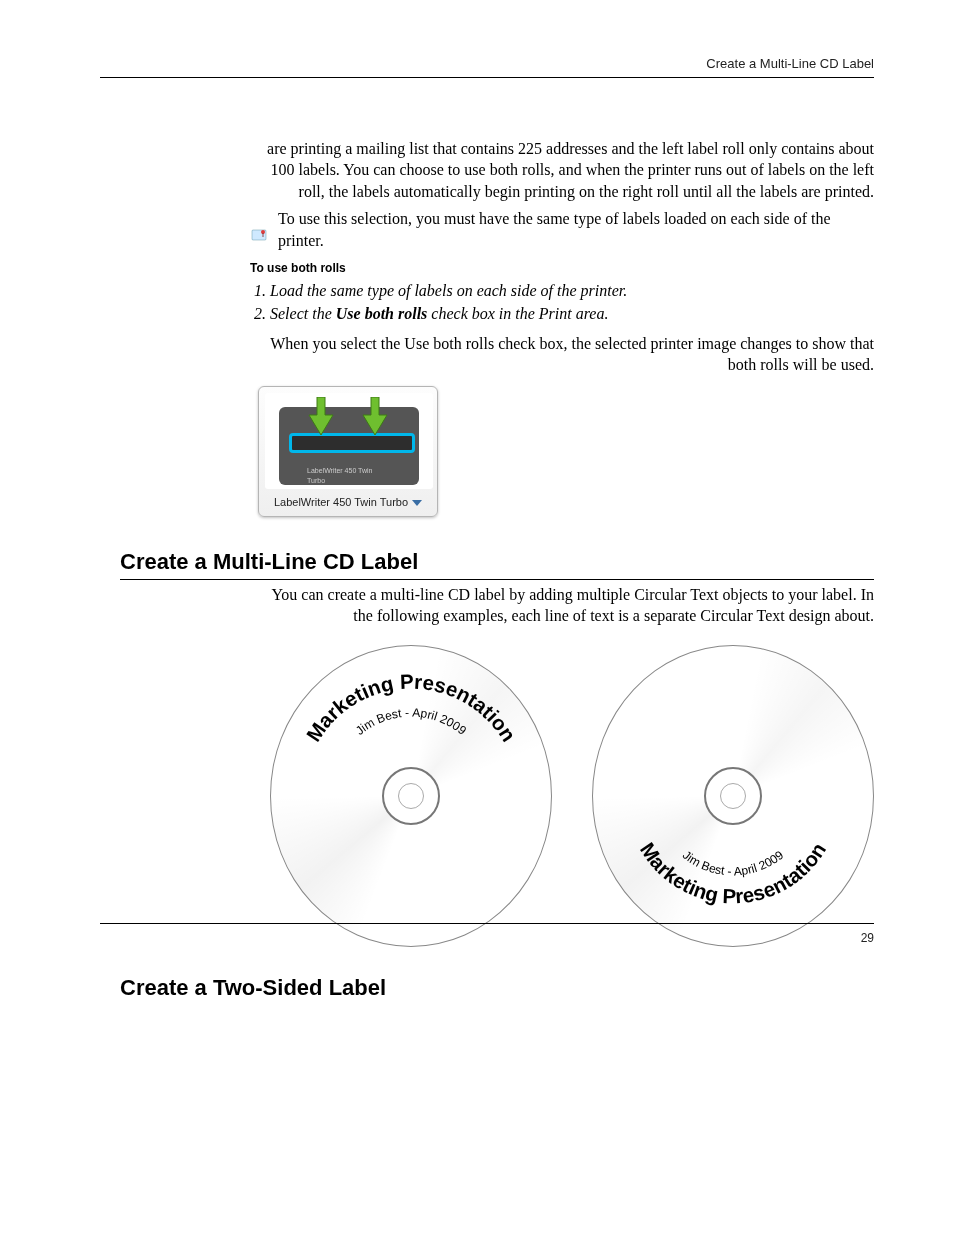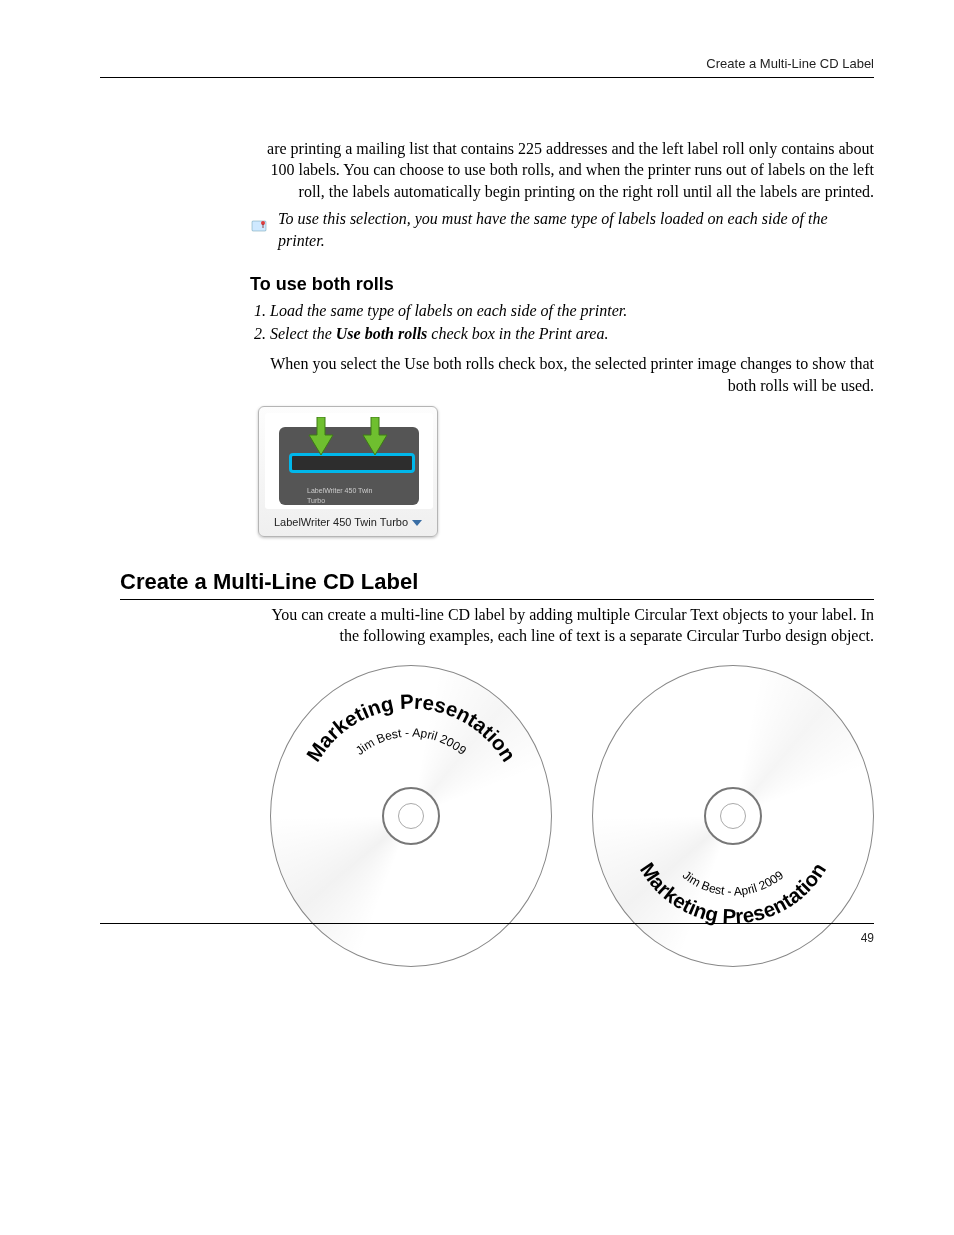--- a/index.html
+++ b/index.html
@@ -29,35 +29,34 @@
   }
   .content-block {
     margin-left: 150px;
   }
   .para {
     margin: 0 0 6px 0;
     text-align: right;
   }
   .note-row {
     display: flex;
-    align-items: center;
+    align-items: flex-end;
     gap: 10px;
-    margin: 6px 0 20px 0;
-    font-style: italic;
+    margin: 6px 0 8px 0;
   }
   .note-icon-wrap {
     width: 18px;
     flex: 0 0 18px;
     padding-top: 2px;
   }
   .note-text { flex: 1; }
   .sub-head {
     font-family: Verdana, Geneva, sans-serif;
     font-weight: bold;
-    font-size: 18px;
+    font-size: 12px;
     margin: 6px 0 4px 0;
   }
   ol.steps {
     margin: 2px 0 8px 20px;
     padding: 0;
   }
   ol.steps li { margin: 2px 0; font-style: italic; }
   .bold { font-weight: bold; }
   .printer-selector {
     margin: 10px 0 30px 8px;
@@ -249,21 +248,21 @@
       <div class="ps-caption-row">
         <span>LabelWriter 450 Twin Turbo</span>
         <span class="dropdown-tri"></span>
       </div>
     </div>
   </div>
 
   <div class="section-wrap">
     <h2 class="section">Create a Multi-Line CD Label</h2>
     <div class="content-block">
-      <p class="para">You can create a multi-line CD label by adding multiple Circular Text objects to your label. In the following examples, each line of text is a separate Circular Turbo design object.</p>
+      <p class="para">You can create a multi-line CD label by adding multiple Circular Text objects to your label. In the following examples, each line of text is a separate Circular Text design about.</p>
 
       <div class="cd-row">
 
         <div class="cd">
           <div class="reflection"></div>
           <div class="hub-outer"></div>
           <div class="hub-inner"></div>
           <svg class="curved-text" viewBox="0 0 300 300">
             <defs>
               <path id="arcBigTop" d="M 35 150 A 115 115 0 0 1 265 150" fill="none"></path>
@@ -297,15 +296,15 @@
         </div>
       </div>
     </div>
   </div>
 
   <div class="section-wrap">
     <h2 class="section">Create a Two-Sided Label</h2>
   </div>
 
   <div class="footer-rule"></div>
-  <div class="page-number">49</div>
+  <div class="page-number">29</div>
 
 </div>
 
 </body></html>

